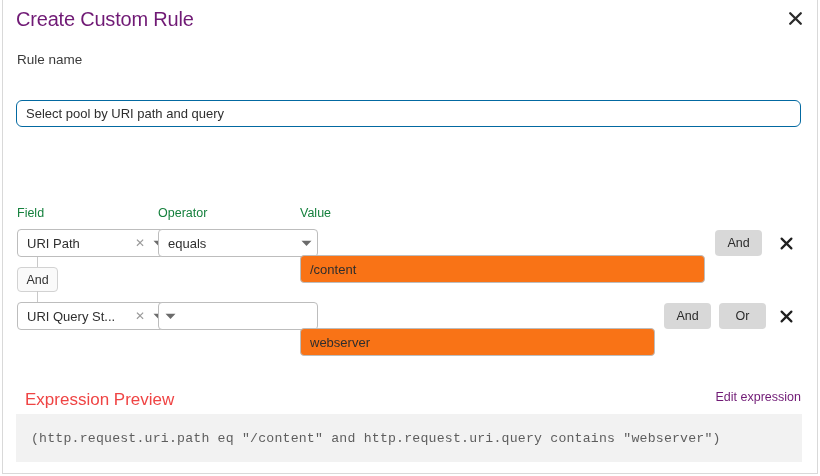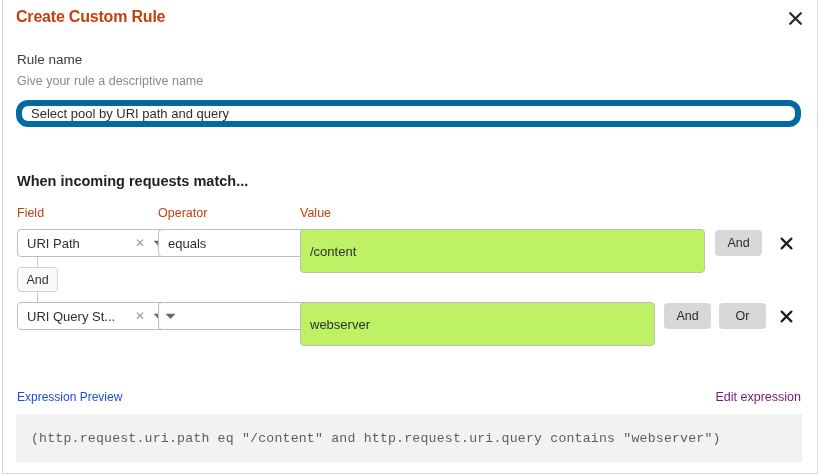--- a/index.html
+++ b/index.html
@@ -25,23 +25,23 @@
     border: 1px solid #d9d9d9;
     border-top: none;
     box-sizing: border-box;
   }
 
   
   .dialog-title {
     position: absolute;
     left: 13px;
     top: 8px;
-    font-size: 16px;
-    font-weight: bold;
-    color: #c2410c;
+    font-size: 20px;
+    font-weight: normal;
+    color: #701a75;
     letter-spacing: -0.2px;
   }
   .close-icon {
     position: absolute;
     right: 11px;
     top: 7px;
     width: 22px;
     height: 22px;
     display: flex;
     align-items: center;
@@ -66,22 +66,22 @@
     font-size: 12.5px;
     color: #8a8a8a;
   }
   .rule-name-input {
     position: absolute;
     left: 13px;
     top: 100px;
     width: 785px;
     height: 27px;
     box-sizing: border-box;
-    border: 6px solid #0369a1;
-    border-radius: 12px;
+    border: 1px solid #0369a1;
+    border-radius: 6px;
     background: #ffffff;
     font-family: "Liberation Sans", sans-serif;
     font-size: 13px;
     color: #2e2e2e;
     padding: 0 9px;
     outline: none;
   }
 
   
   .match-heading {
@@ -90,21 +90,21 @@
     top: 173px;
     font-size: 14.5px;
     font-weight: bold;
     color: #1f1f1f;
   }
 
   .col-label {
     position: absolute;
     top: 206px;
     font-size: 12.5px;
-    color: #c2410c;
+    color: #15803d;
   }
   .col-label.field { left: 14px; }
   .col-label.operator { left: 155px; text-align: center; }
   .col-label.value { left: 297px; }
 
   
   .cond-row {
     position: absolute;
     left: 0;
     height: 28px;
@@ -151,30 +151,31 @@
     width: 22px;
     display: flex;
     align-items: center;
     justify-content: center;
     cursor: pointer;
   }
 
   .value-input {
     position: absolute;
     left: 297px;
-    height: 44px;
+    height: 28px;
     box-sizing: border-box;
     border: 1px solid #bdbdbd;
     border-radius: 4px;
-    background: #bef264;
+    background: #f97316;
     font-family: "Liberation Sans", sans-serif;
     font-size: 13px;
     color: #2e2e2e;
     padding: 0 9px;
     outline: none;
+    margin-top: 26px;
   }
   .value-row1 { width: 405px; }
   .value-row2 { width: 355px; }
 
   .logic-btn {
     position: absolute;
     height: 26px;
     min-width: 47px;
     box-sizing: border-box;
     background: #d8d8d8;
@@ -227,24 +228,24 @@
     align-items: center;
     justify-content: center;
     font-size: 12.5px;
     color: #333333;
     cursor: pointer;
   }
 
   
   .expr-label {
     position: absolute;
-    left: 14px;
+    left: 22px;
     top: 390px;
-    font-size: 12px;
-    color: #1d4ed8;
+    font-size: 17px;
+    color: #ef4444;
   }
   .expr-edit-link {
     position: absolute;
     right: 16px;
     top: 390px;
     font-size: 12.5px;
     color: #701a75;
     text-decoration: none;
     cursor: pointer;
   }
@@ -274,24 +275,22 @@
 <div class="dialog">
 
   <div class="dialog-title">Create Custom Rule</div>
   <div class="close-icon">
     <svg width="15" height="15" viewBox="0 0 15 15" aria-hidden="true">
       <path d="M2.2 2.2 L12.8 12.8 M12.8 2.2 L2.2 12.8" stroke="#2b2b2b" stroke-width="2.3" stroke-linecap="round"></path>
     </svg>
   </div>
 
   <div class="section-label rule-name-label">Rule name</div>
-  <div class="rule-name-help">Give your rule a descriptive name</div>
   <input class="rule-name-input" type="text" value="Select pool by URI path and query" style="">
 
-  <div class="match-heading">When incoming requests match...</div>
 
   <div class="col-label field">Field</div>
   <div class="col-label operator">Operator</div>
   <div class="col-label value">Value</div>
 
   <div class="cond-row row1">
     <div class="select-box select-field">
       <span class="select-text">URI Path</span>
       <span class="clear-x">✕</span>
       <span class="caret">

